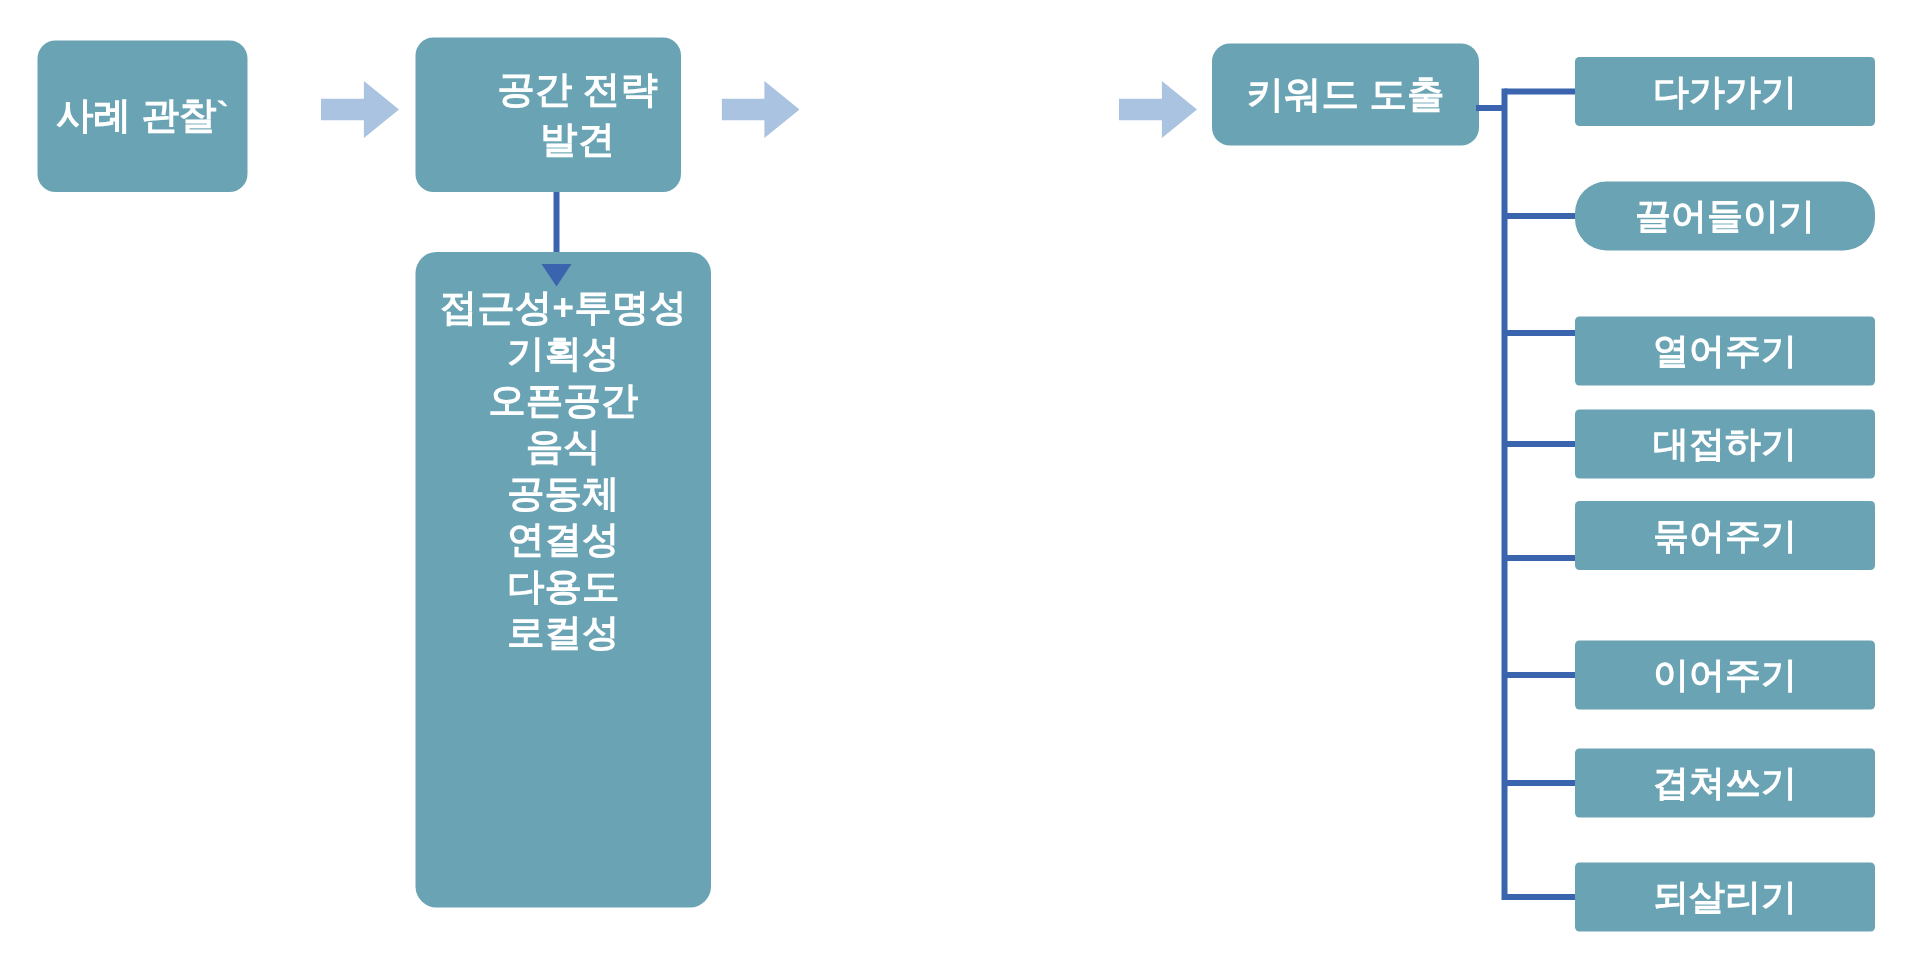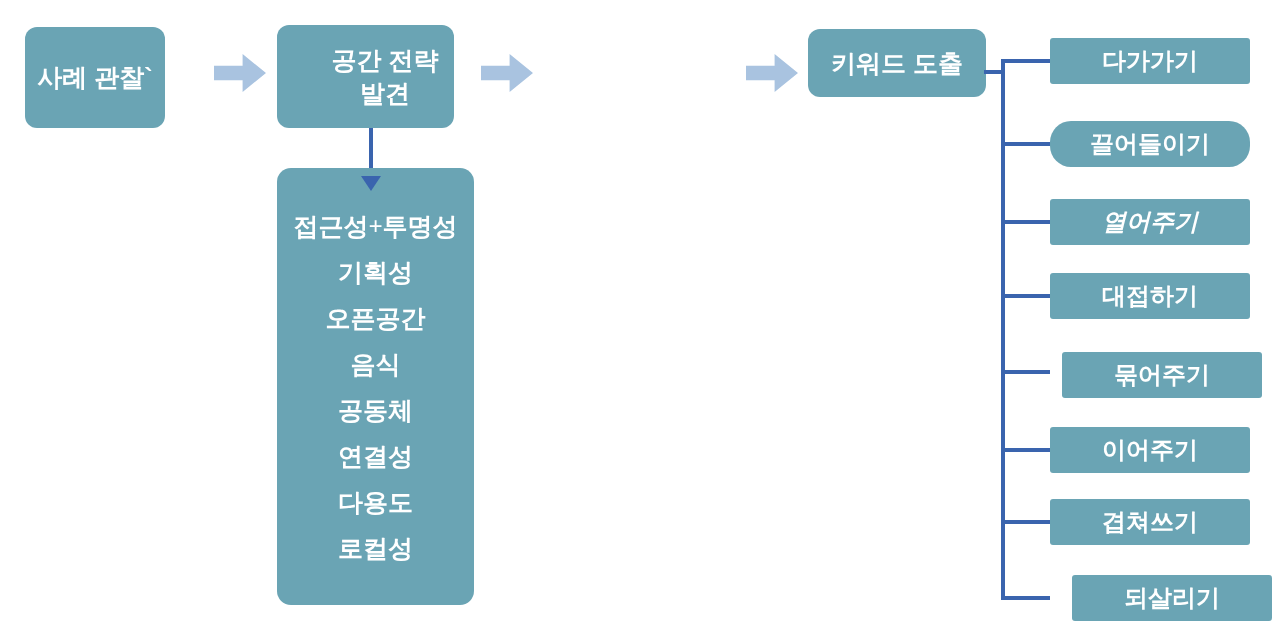--- a/index.html
+++ b/index.html
@@ -45,25 +45,23 @@
     z-index: 2;
   }
   .list-box {
     position: absolute;
     background: var(--box-fill, #6AA4B4);
     border-radius: 14px;
     color: var(--box-text, #fff);
     display: flex;
     flex-direction: column;
     align-items: center;
-    padding-top: 43px;
-    gap: 15px;
+    padding-top: 22px;
     font-weight: bold;
     font-size: 25px;
-    font-family: Liberation Serif, serif;
   }
   .list-item {
     line-height: 31px;
     text-align: center;
     white-space: nowrap;
   }
   .keyword-box {
     position: absolute;
     left: 1050px;
     width: 200px;
@@ -118,20 +116,20 @@
   <div class="hstub" style="left:1003px; top:142px; width:47px; height:4px;"></div>
   <div class="hstub" style="left:1003px; top:220px; width:47px; height:4px;"></div>
   <div class="hstub" style="left:1003px; top:294px; width:47px; height:4px;"></div>
   <div class="hstub" style="left:1003px; top:370px; width:47px; height:4px;"></div>
   <div class="hstub" style="left:1003px; top:448px; width:47px; height:4px;"></div>
   <div class="hstub" style="left:1003px; top:520px; width:47px; height:4px;"></div>
   <div class="hstub" style="left:1003px; top:596px; width:47px; height:4px;"></div>
 
   <div class="keyword-box" style="top:38px;">다가가기</div>
   <div class="keyword-box" style="top:121px;border-radius:21px;">끌어들이기</div>
-  <div class="keyword-box" style="top:199px;font-style:italic;">열어주기</div>
+  <div class="keyword-box" style="top:211px;">열어주기</div>
   <div class="keyword-box" style="top:273px;">대접하기</div>
-  <div class="keyword-box" style="top:352px;margin-left:12px;">묶어주기</div>
+  <div class="keyword-box" style="top:334px;">묶어주기</div>
   <div class="keyword-box" style="top:427px;">이어주기</div>
   <div class="keyword-box" style="top:499px;">겹쳐쓰기</div>
-  <div class="keyword-box" style="top:575px;margin-left:22px;">되살리기</div>
+  <div class="keyword-box" style="top:575px;">되살리기</div>
 
 </div>
 
 </body></html>

